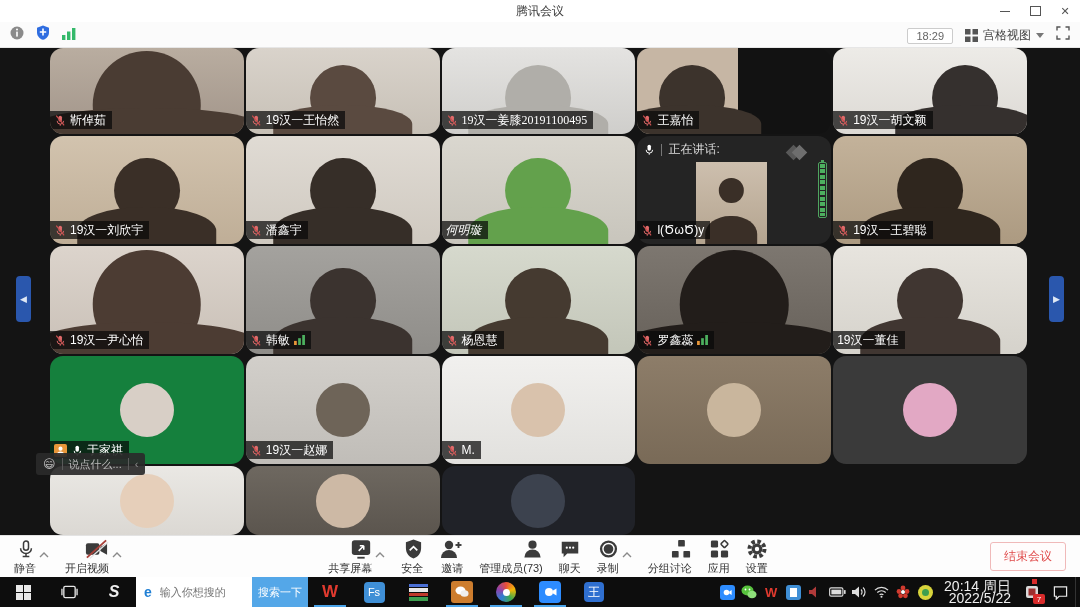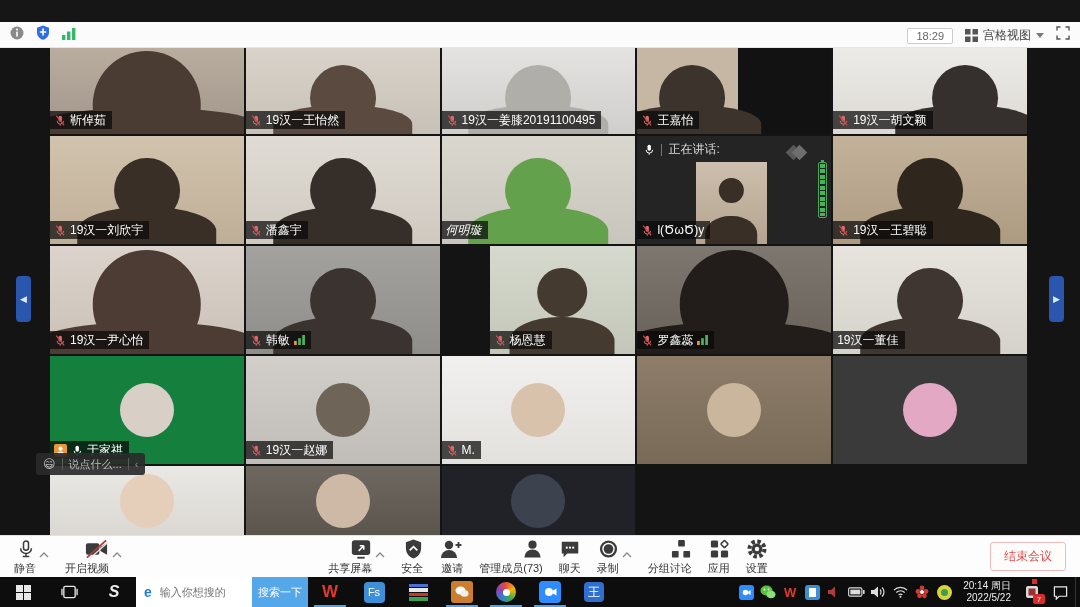--- a/index.html
+++ b/index.html
@@ -17,21 +17,21 @@
   .subbar{position:absolute;top:22px;left:0;right:0;height:26px;background:#fbfbfb;border-bottom:1px solid #e6e6e6;
           display:flex;align-items:center;padding:0 10px;box-sizing:border-box;}
   .sb-left{display:flex;align-items:center;gap:12px;}
   .sb-right{margin-left:auto;display:flex;align-items:flex-end;gap:12px;}
   .timer-box{border:1px solid #ccc;border-radius:2px;padding:1px 8px;font-size:11px;color:#666;background:#fff;}
   .viewmode{display:flex;align-items:center;gap:5px;font-size:12px;color:#444;cursor:default;}
   
   .stage{position:absolute;top:48px;left:0;right:0;height:487px;background:#141414;}
   .grid{position:absolute;left:50px;top:0;width:977px;height:487px;display:grid;
         grid-template-columns:repeat(5,1fr);grid-template-rows:86px 108px 108px 108px 69px;gap:2px;}
-  .tile{position:relative;background:#3d3d3d;overflow:hidden;}
+  .tile{position:relative;background:#3d3d3d;overflow:hidden;border-radius:13px;}
   .p-head{position:absolute;border-radius:50%;}
   .p-body{position:absolute;border-radius:48% 48% 8px 8px;}
   .circle-avatar{position:absolute;left:50%;top:50%;transform:translate(-50%,-50%);border-radius:50%;}
   .name-label{position:absolute;left:0;bottom:5px;display:inline-flex;align-items:center;gap:4px;
               background:rgba(8,8,8,.72);color:#fff;font-size:12px;padding:2px 6px 2px 4px;max-width:95%;
               white-space:nowrap;line-height:14px;}
   .speak-overlay{position:absolute;top:5px;left:6px;display:flex;align-items:center;gap:6px;color:#ddd;font-size:12px;}
   .speak-div{width:1px;height:12px;background:#777;}
   .battery{position:absolute;right:4px;top:26px;width:9px;height:56px;border:1px solid #4ea55f;border-radius:2px;padding:1px;box-sizing:border-box;}
   .battery-fill{width:100%;height:100%;background:repeating-linear-gradient(180deg,#4db05f 0 4px,rgba(0,0,0,0) 4px 5.5px);}
@@ -62,33 +62,47 @@
   .taskbar{position:absolute;top:577px;left:0;right:0;height:30px;background:#0d0d0d;display:flex;align-items:center;}
   .tk-btn{width:44px;height:30px;display:flex;align-items:center;justify-content:center;position:relative;cursor:pointer;}
   .tk-btn.active::after{content:"";position:absolute;bottom:0;left:6px;right:6px;height:2px;background:#4aa3e8;}
   .tk-search{height:30px;width:172px;background:#fff;display:flex;align-items:center;cursor:text;}
   .tk-search input{border:none;outline:none;font-size:11px;color:#555;width:88px;background:transparent;font-family:inherit;}
   .tk-e{color:#1f7fd4;font-weight:bold;font-size:14px;padding:0 6px 0 8px;}
   .tk-search-btn{margin-left:auto;height:30px;width:56px;background:#54a7e8;color:#fff;font-size:11px;border:none;
                  cursor:pointer;font-family:inherit;}
   .tray{margin-left:auto;display:flex;align-items:center;height:30px;}
   .tray-ic{width:22px;height:30px;display:flex;align-items:center;justify-content:center;cursor:pointer;position:relative;}
-  .clock{color:#eee;font-size:10px;line-height:12px;text-align:right;padding:0 8px;cursor:pointer;}
+  .clock{color:#eee;font-size:14px;line-height:12px;text-align:right;padding:0 8px;cursor:pointer;}
   .badge-wrap{position:relative;width:26px;height:30px;display:flex;align-items:center;justify-content:center;cursor:pointer;}
   .badge{position:absolute;right:0;bottom:3px;background:#d92b2b;color:#fff;font-size:8px;min-width:10px;height:10px;
          border-radius:2px;display:flex;align-items:center;justify-content:center;padding:0 1px;}
   .noti-dot{position:absolute;top:2px;right:8px;width:5px;height:5px;background:#d92b2b;}
   .show-desktop{width:4px;height:30px;border-left:1px solid #333;cursor:pointer;}
   .sq{display:inline-block;}
 </style>
 </head>
 <body>
 
 <div class="app">
 
+  <div class="titlebar">
+    <div class="tb-title">腾讯会议</div>
+    <div class="win-controls">
+      <div class="wc">
+          <span class="g-min"></span>
+        </div>
+      <div class="wc">
+          <span class="g-max"></span>
+        </div>
+      <div class="wc">
+          <span class="g-close">✕</span>
+        </div>
+    </div>
+  </div>
 
   <div class="subbar">
     <div class="sb-left">
       <span>
         <svg width="14" height="14" viewBox="0 0 14 14">
             <circle cx="7" cy="7" r="6.5" fill="#8a8a8a"></circle>
             <rect x="6.2" y="5.6" width="1.6" height="5" fill="#fff"></rect>
             <circle cx="7" cy="3.6" r="1" fill="#fff"></circle>
           </svg>
       </span>
@@ -149,21 +163,21 @@
           <div class="name-label">
             <svg width="12" height="13" viewBox="0 0 16 16">
               <rect x="6" y="1.5" width="4.6" height="8" rx="2.3" fill="#e06a6a"></rect>
               <path d="M4.2 8.5a4.3 4.3 0 0 0 8.6 0" fill="none" stroke="#e06a6a" stroke-width="1.3"></path>
               <line x1="8.3" y1="12.8" x2="8.3" y2="15" stroke="#e06a6a" stroke-width="1.3"></line>
               <line x1="3" y1="1.5" x2="13.5" y2="14.5" stroke="#c94f4f" stroke-width="1.6"></line>
             </svg>
             <span>19汉一王怡然</span>
           </div>
         </div>
-        <div class="tile" style="background: linear-gradient(rgb(228, 227, 225), rgb(207, 206, 203));">
+        <div class="tile" style="background: linear-gradient(rgb(228, 227, 225), rgb(207, 206, 203)); font-family: Liberation Serif, serif;">
           <div class="p-head" style="left: 50%; transform: translateX(-50%); background: rgb(176, 174, 169); width: 34%; aspect-ratio: 1 / 1; top: 20%;"></div>
           <div class="p-body" style="left: 50%; transform: translateX(-50%); background: rgb(176, 174, 169); bottom: -12%; width: 72%; height: 46%;"></div>
           <div class="name-label">
             <svg width="12" height="13" viewBox="0 0 16 16">
               <rect x="6" y="1.5" width="4.6" height="8" rx="2.3" fill="#e06a6a"></rect>
               <path d="M4.2 8.5a4.3 4.3 0 0 0 8.6 0" fill="none" stroke="#e06a6a" stroke-width="1.3"></path>
               <line x1="8.3" y1="12.8" x2="8.3" y2="15" stroke="#e06a6a" stroke-width="1.3"></line>
               <line x1="3" y1="1.5" x2="13.5" y2="14.5" stroke="#c94f4f" stroke-width="1.6"></line>
             </svg>
             <span>19汉一姜膝20191100495</span>
@@ -294,21 +308,21 @@
               <line x1="3" y1="1.5" x2="13.5" y2="14.5" stroke="#c94f4f" stroke-width="1.6"></line>
             </svg>
             <span>韩敏</span>
             <svg width="11" height="10" viewBox="0 0 12 11">
               <rect x="0" y="6.5" width="3" height="4.5" fill="#e8973a"></rect>
               <rect x="4.5" y="3.5" width="3" height="7.5" fill="#4db05f"></rect>
               <rect x="9" y="0" width="3" height="11" fill="#4db05f"></rect>
             </svg>
           </div>
         </div>
-        <div class="tile" style="background: linear-gradient(rgb(214, 217, 205), rgb(195, 198, 185)); margin-left: 48px;">
+        <div class="tile" style="background: linear-gradient(rgb(214, 217, 205), rgb(195, 198, 185));">
           <div class="p-head" style="left: 50%; transform: translateX(-50%); background: rgb(69, 58, 48); width: 34%; aspect-ratio: 1 / 1; top: 20%;"></div>
           <div class="p-body" style="left: 50%; transform: translateX(-50%); background: rgb(69, 58, 48); bottom: -12%; width: 72%; height: 46%;"></div>
           <div class="name-label">
             <svg width="12" height="13" viewBox="0 0 16 16">
               <rect x="6" y="1.5" width="4.6" height="8" rx="2.3" fill="#e06a6a"></rect>
               <path d="M4.2 8.5a4.3 4.3 0 0 0 8.6 0" fill="none" stroke="#e06a6a" stroke-width="1.3"></path>
               <line x1="8.3" y1="12.8" x2="8.3" y2="15" stroke="#e06a6a" stroke-width="1.3"></line>
               <line x1="3" y1="1.5" x2="13.5" y2="14.5" stroke="#c94f4f" stroke-width="1.6"></line>
             </svg>
             <span>杨恩慧</span>

